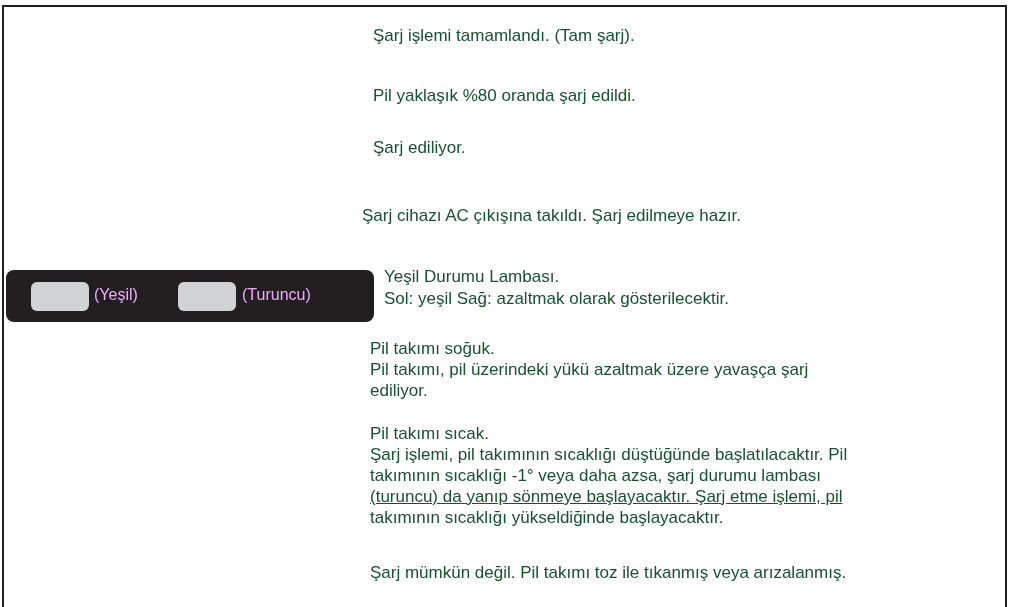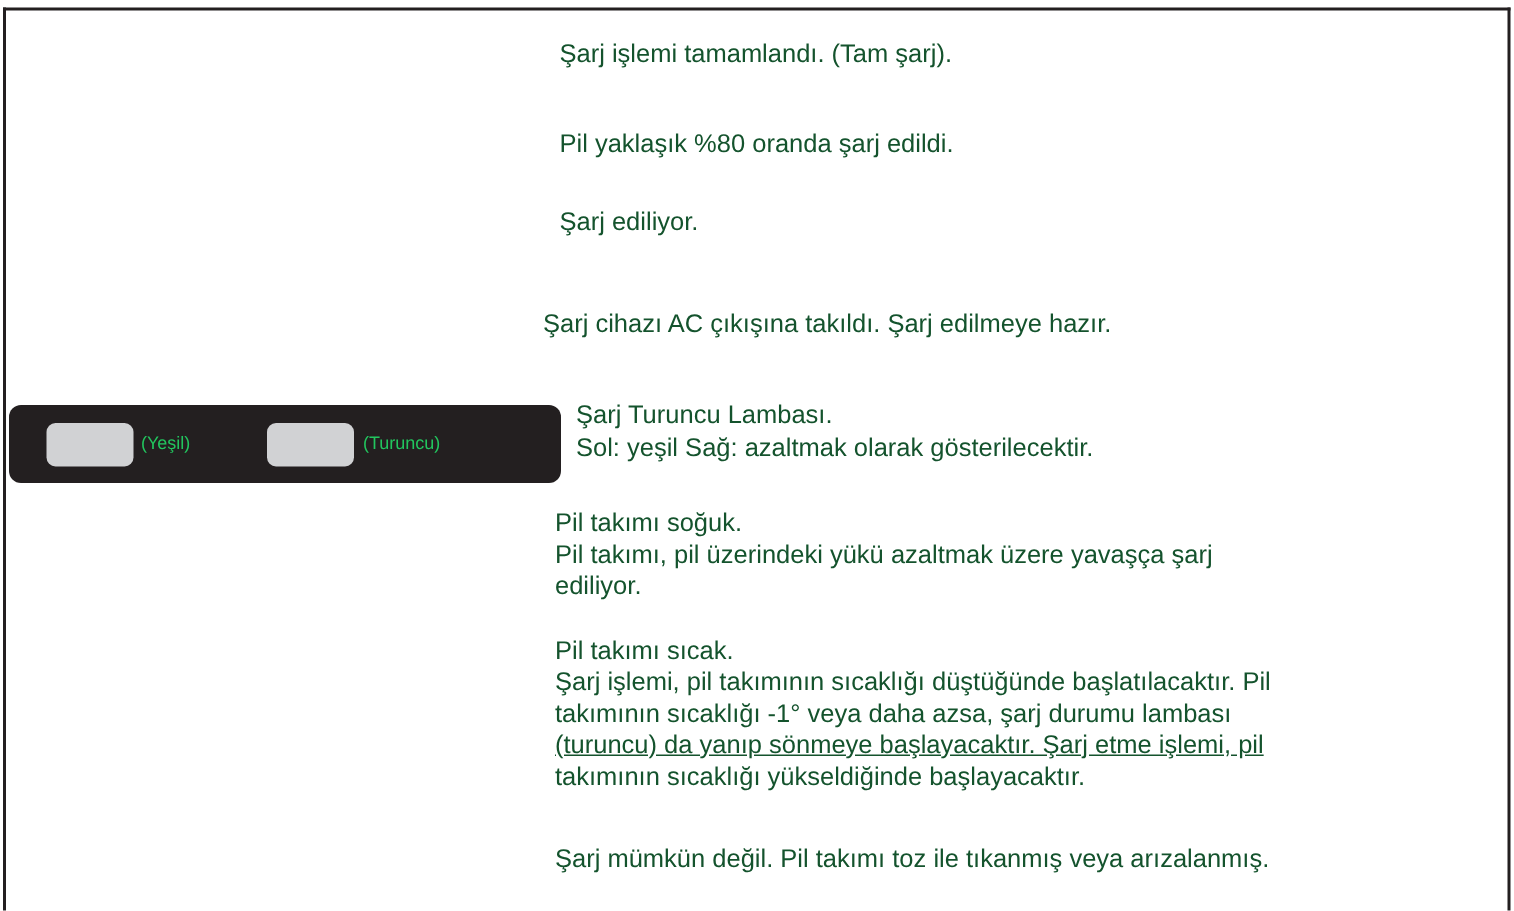--- a/index.html
+++ b/index.html
@@ -4,21 +4,21 @@
 <style>
   html, body { margin:0; padding:0; background:#fff; }
   body { width:1009px; height:607px; position:relative; overflow:hidden;
          font-family:"Liberation Sans", sans-serif; color:#231f20; }
   .frame { position:absolute; left:2px; top:5px; width:1001px; height:640px;
            border:2px solid #231f20; border-bottom:none; }
   .txt { position:absolute; font-size:17px; line-height:20px; color:#14532d; white-space:nowrap; }
   .legend { position:absolute; left:6px; top:270px; width:368px; height:52px;
             background:#231f20; border-radius:8px; }
   .swatch { position:absolute; width:58px; height:29px; background:#d1d2d4; border-radius:6px; }
-  .legend-label { position:absolute; color:#22c55e; font-size:12px; line-height:20px;text-align:center; }
+  .legend-label { position:absolute; color:#f0abfc; font-size:16px; line-height:20px;text-align:center; }
   svg { position:absolute; overflow:visible; }
 </style>
 </head>
 <body>
 
 <div class="frame"></div>
 
 <svg width="0" height="0">
 
   <rect x="29" y="36" width="63" height="17" rx="6" fill="#fff" stroke="#231f20" stroke-width="5"></rect>
@@ -72,21 +72,21 @@
 <div class="txt" style="left:373px;top:86px;">Pil yaklaşık %80 oranda şarj edildi.</div>
 <div class="txt" style="left:373px;top:138px;">Şarj ediliyor.</div>
 <div class="txt" style="left:362px;top:206px;">Şarj cihazı AC çıkışına takıldı. Şarj edilmeye hazır.</div>
 
 <div class="legend">
   <div class="swatch" style="left:25px;top:12px;"></div>
   <div class="legend-label" style="left:88px;top:15px;">(Yeşil)</div>
   <div class="swatch" style="left:172px;top:12px;"></div>
   <div class="legend-label" style="left:236px;top:15px;">(Turuncu)</div>
 </div>
-<div class="txt" style="left:384px;top:267px;">Şarj Turuncu Lambası.</div>
+<div class="txt" style="left:384px;top:267px;">Yeşil Durumu Lambası.</div>
 <div class="txt" style="left:384px;top:289px;">Sol: yeşil Sağ: azaltmak olarak gösterilecektir.</div>
 
 <svg width="0" height="0">
 
   <rect x="57" y="336" width="8" height="221" fill="#231f20"></rect>
   <rect x="29" y="563" width="17" height="17" rx="4" fill="#d1d2d4" stroke="#231f20" stroke-width="5"></rect>
   <rect x="52" y="563" width="17" height="17" rx="4" fill="#d1d2d4" stroke="#231f20" stroke-width="5"></rect>
   <rect x="75" y="563" width="17" height="17" rx="4" fill="#d1d2d4" stroke="#231f20" stroke-width="5"></rect>
 
   <rect x="203" y="336" width="8" height="35" fill="#231f20"></rect>

